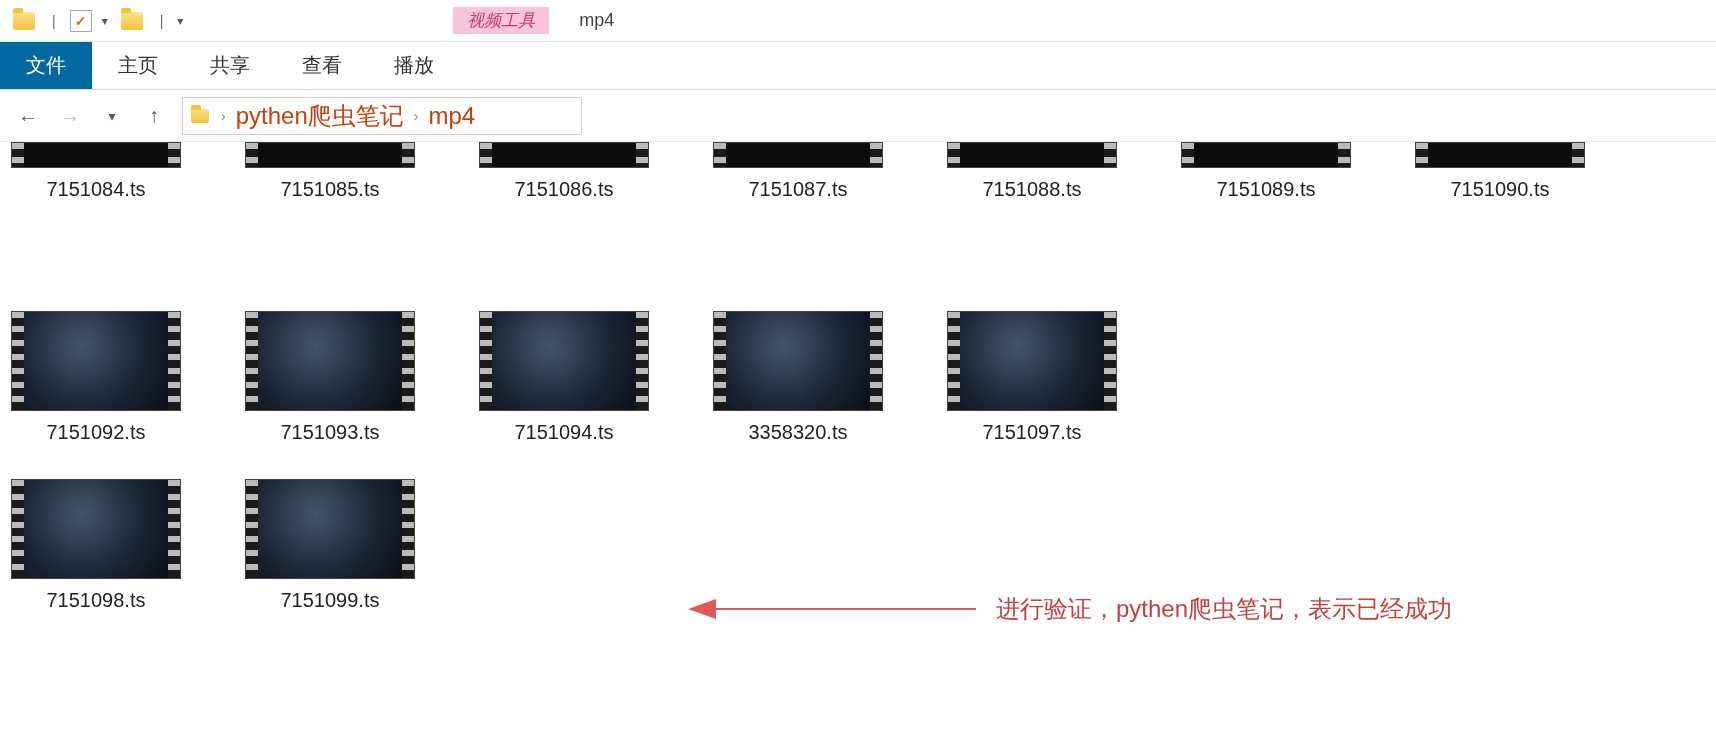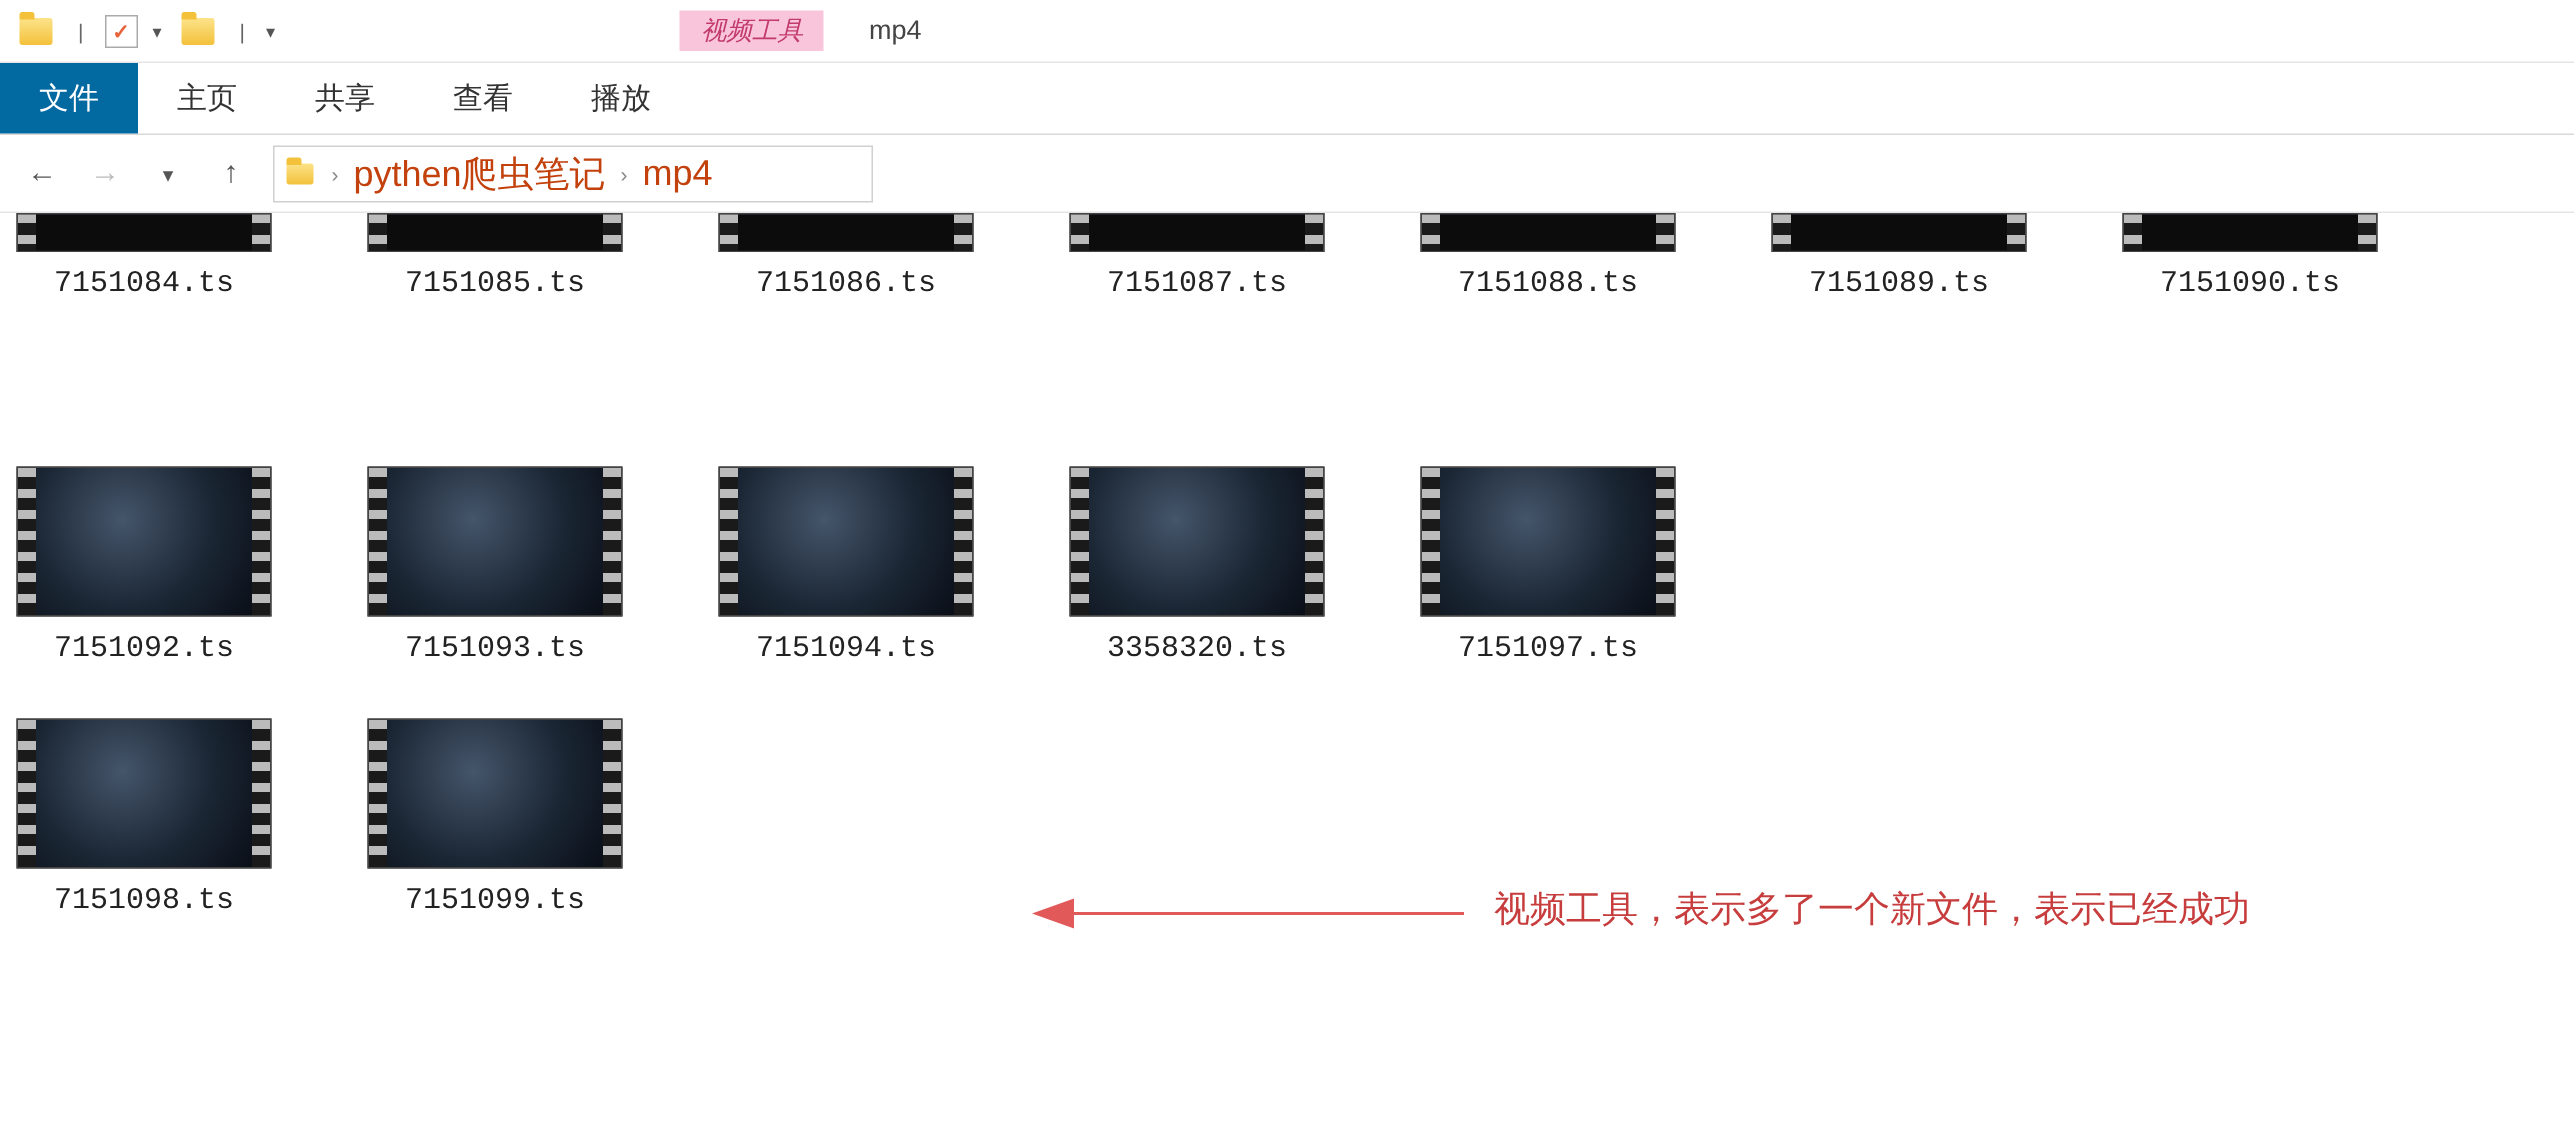--- a/index.html
+++ b/index.html
@@ -22,21 +22,21 @@
     .tab { padding: 0 26px; height:100%; display:flex; align-items:center; cursor:pointer; }
     .tab.file { background:#0369a1; color:#fff; }
     
     .navbar { height: 52px; display:flex; align-items:center; padding: 6px 14px; gap: 14px; border-bottom:1px solid #e5e5e5; }
     .nav-btn { width:28px; height:28px; display:flex; align-items:center; justify-content:center; color:#555; font-size:20px; cursor:pointer; }
     .crumb-box { flex: 0 0 auto; height: 38px; min-width: 400px; border:1px solid #d0d0d0; display:flex; align-items:center; padding:0 6px; gap:6px; }
     .crumb-box .folder-sm { width:22px; height:18px; }
     .crumb-sep { color:#888; padding:0 4px; }
     .crumb-item { font-size:24px; color:#c2410c; cursor:pointer; }
     
-    .content { padding: 0 10px 20px 10px; font-family: Liberation Mono, monospace; }
+    .content { padding: 0 10px 20px 10px; }
     .file-item { width: 172px; display:flex; flex-direction:column; align-items:center; cursor:pointer; }
     .row1 .file-item { margin-bottom: 110px; }
     .row2 .file-item { margin-bottom: 35px; }
     .thumb { width:170px; display:flex; flex-direction:column; align-items:center; background:#2a2a2a; border:1px solid #444; position:relative; }
     .thumb.tall { height: 100px; }
     .thumb.short { height: 26px; margin-top:0; }
     .thumb .frame { width:100%; height:100%; background:
       linear-gradient(90deg,#1a1a1a 0,#1a1a1a 12px,transparent 12px,transparent calc(100% - 12px),#1a1a1a calc(100% - 12px)),
       linear-gradient(180deg,rgba(40,60,80,0.85),rgba(10,15,25,0.95));
       position:relative;
@@ -233,16 +233,16 @@
   </div>
         <div class="filename" style="">7151099.ts</div>
       </div>
     </div>
 
   <div class="annotation" style="left:688px; top:450px;">
     <div class="arrow-wrap">
       <div class="arrow-head"></div>
       <div class="arrow-line" style="width:260px"></div>
     </div>
-    <div class="anno-text" style="margin-left:20px; max-width:660px;">视频工具，表示多了一个新文件，表示已经成功</div>
+    <div class="anno-text" style="margin-left:20px; max-width:660px;">进行验证，pythen爬虫笔记，表示已经成功</div>
   </div>
 
 </div>
 
 </body></html>

